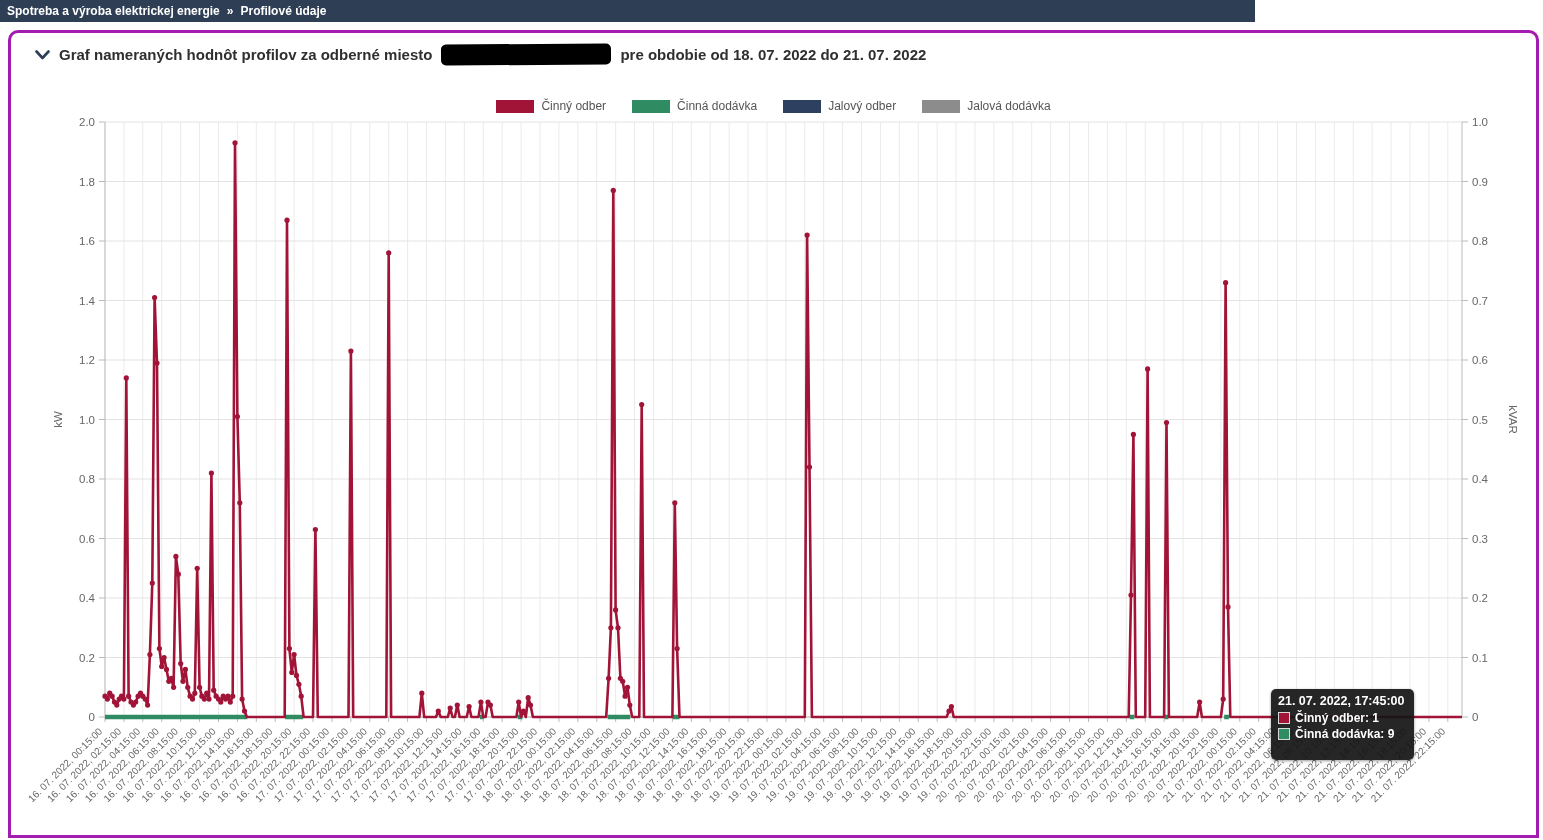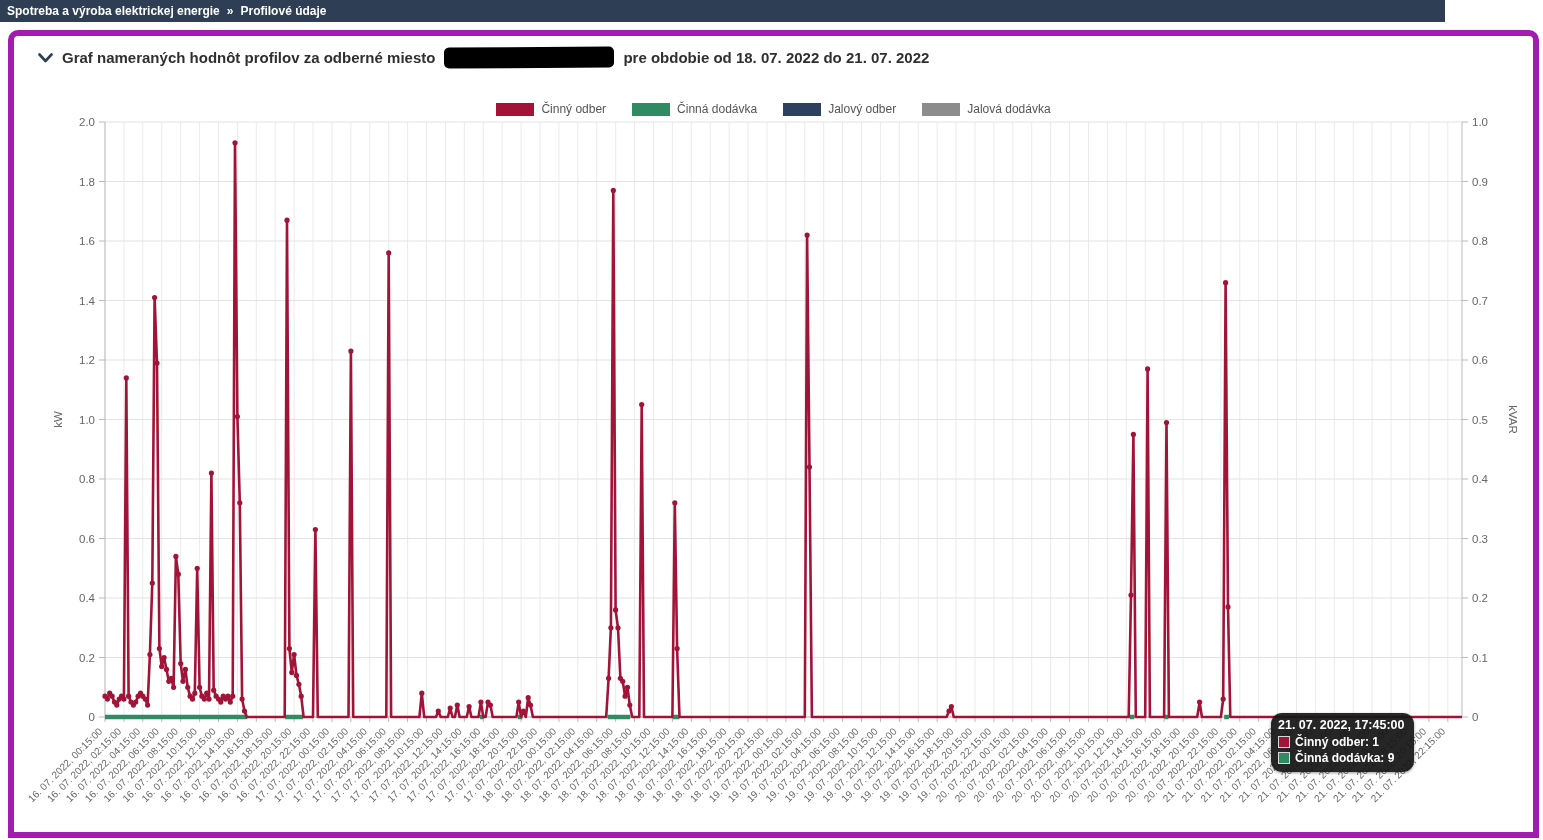--- a/index.html
+++ b/index.html
@@ -1,28 +1,28 @@
 <!DOCTYPE html>
 <html><head>
 <meta charset="utf-8">
 <style>
   html,body{margin:0;padding:0;}
   body{
     width:1543px;height:840px;position:relative;overflow:hidden;
     background:#ffffff;font-family:"Liberation Sans",sans-serif;
   }
   .topbar{
-    position:absolute;left:0;top:0;width:1445px;height:22px;
+    position:absolute;left:0;top:0;width:1255px;height:22px;
     background:#2E3F55;color:#fff;display:flex;align-items:center;
     font-size:12px;font-weight:bold;box-sizing:border-box;padding-left:7px;gap:7px;
   }
   .topbar .crumb{cursor:default;}
   .panel{
     position:absolute;left:8px;top:30px;width:1531px;height:808px;
-    background:#fff;border:6px solid #a21caf;border-radius:10px 10px 0 0;
+    background:#fff;border:3px solid #a21caf;border-radius:10px 10px 0 0;
     box-sizing:border-box;
   }
   .title-row{
     position:absolute;left:24px;top:11px;display:flex;align-items:center;gap:9px;
     font-size:15px;font-weight:bold;color:#2f2f2f;white-space:nowrap;
   }
   .chev{display:inline-flex;align-items:center;cursor:pointer;}
   .redaction{
     display:inline-block;width:170px;height:21px;background:#000;
     border-radius:5px;transform:rotate(-0.4deg);
@@ -30,24 +30,23 @@
   .legend{
     position:absolute;left:0;top:66px;width:100%;
     display:flex;justify-content:center;align-items:center;gap:26px;
   }
   .legend-item{display:flex;align-items:flex-end;gap:7px;cursor:pointer;}
   .legend-swatch{width:38px;height:13px;display:inline-block;}
   .legend-label{font-size:12px;color:#555;}
   svg#chart-svg{position:absolute;left:0;top:0;}
   .tooltip{
     position:absolute;left:1271px;top:689px;min-width:118px;
-    background:rgba(22,22,22,0.93);border-radius:11px;color:#fff;
-    padding:5px 9px 7px 7px;font-size:12px;font-weight:bold;z-index:6;
+    background:rgba(22,22,22,0.93);border-radius:5px;color:#fff;
+    padding:5px 9px 19px 7px;font-size:12px;font-weight:bold;z-index:6;
     box-shadow:0 1px 3px rgba(0,0,0,.4);
-    margin-top:24px;
   }
   .tooltip-title{font-size:12.5px;margin-bottom:3px;white-space:nowrap;}
   .tooltip-row{display:flex;align-items:center;gap:5px;margin-top:2px;white-space:nowrap;}
   .tooltip-sq{width:10px;height:10px;border:1px solid #d8d8d8;display:inline-block;flex:0 0 auto;}
 </style>
 </head>
 <body>
 
 <div class="topbar">
   <span class="crumb">Spotreba a výroba elektrickej energie</span>

